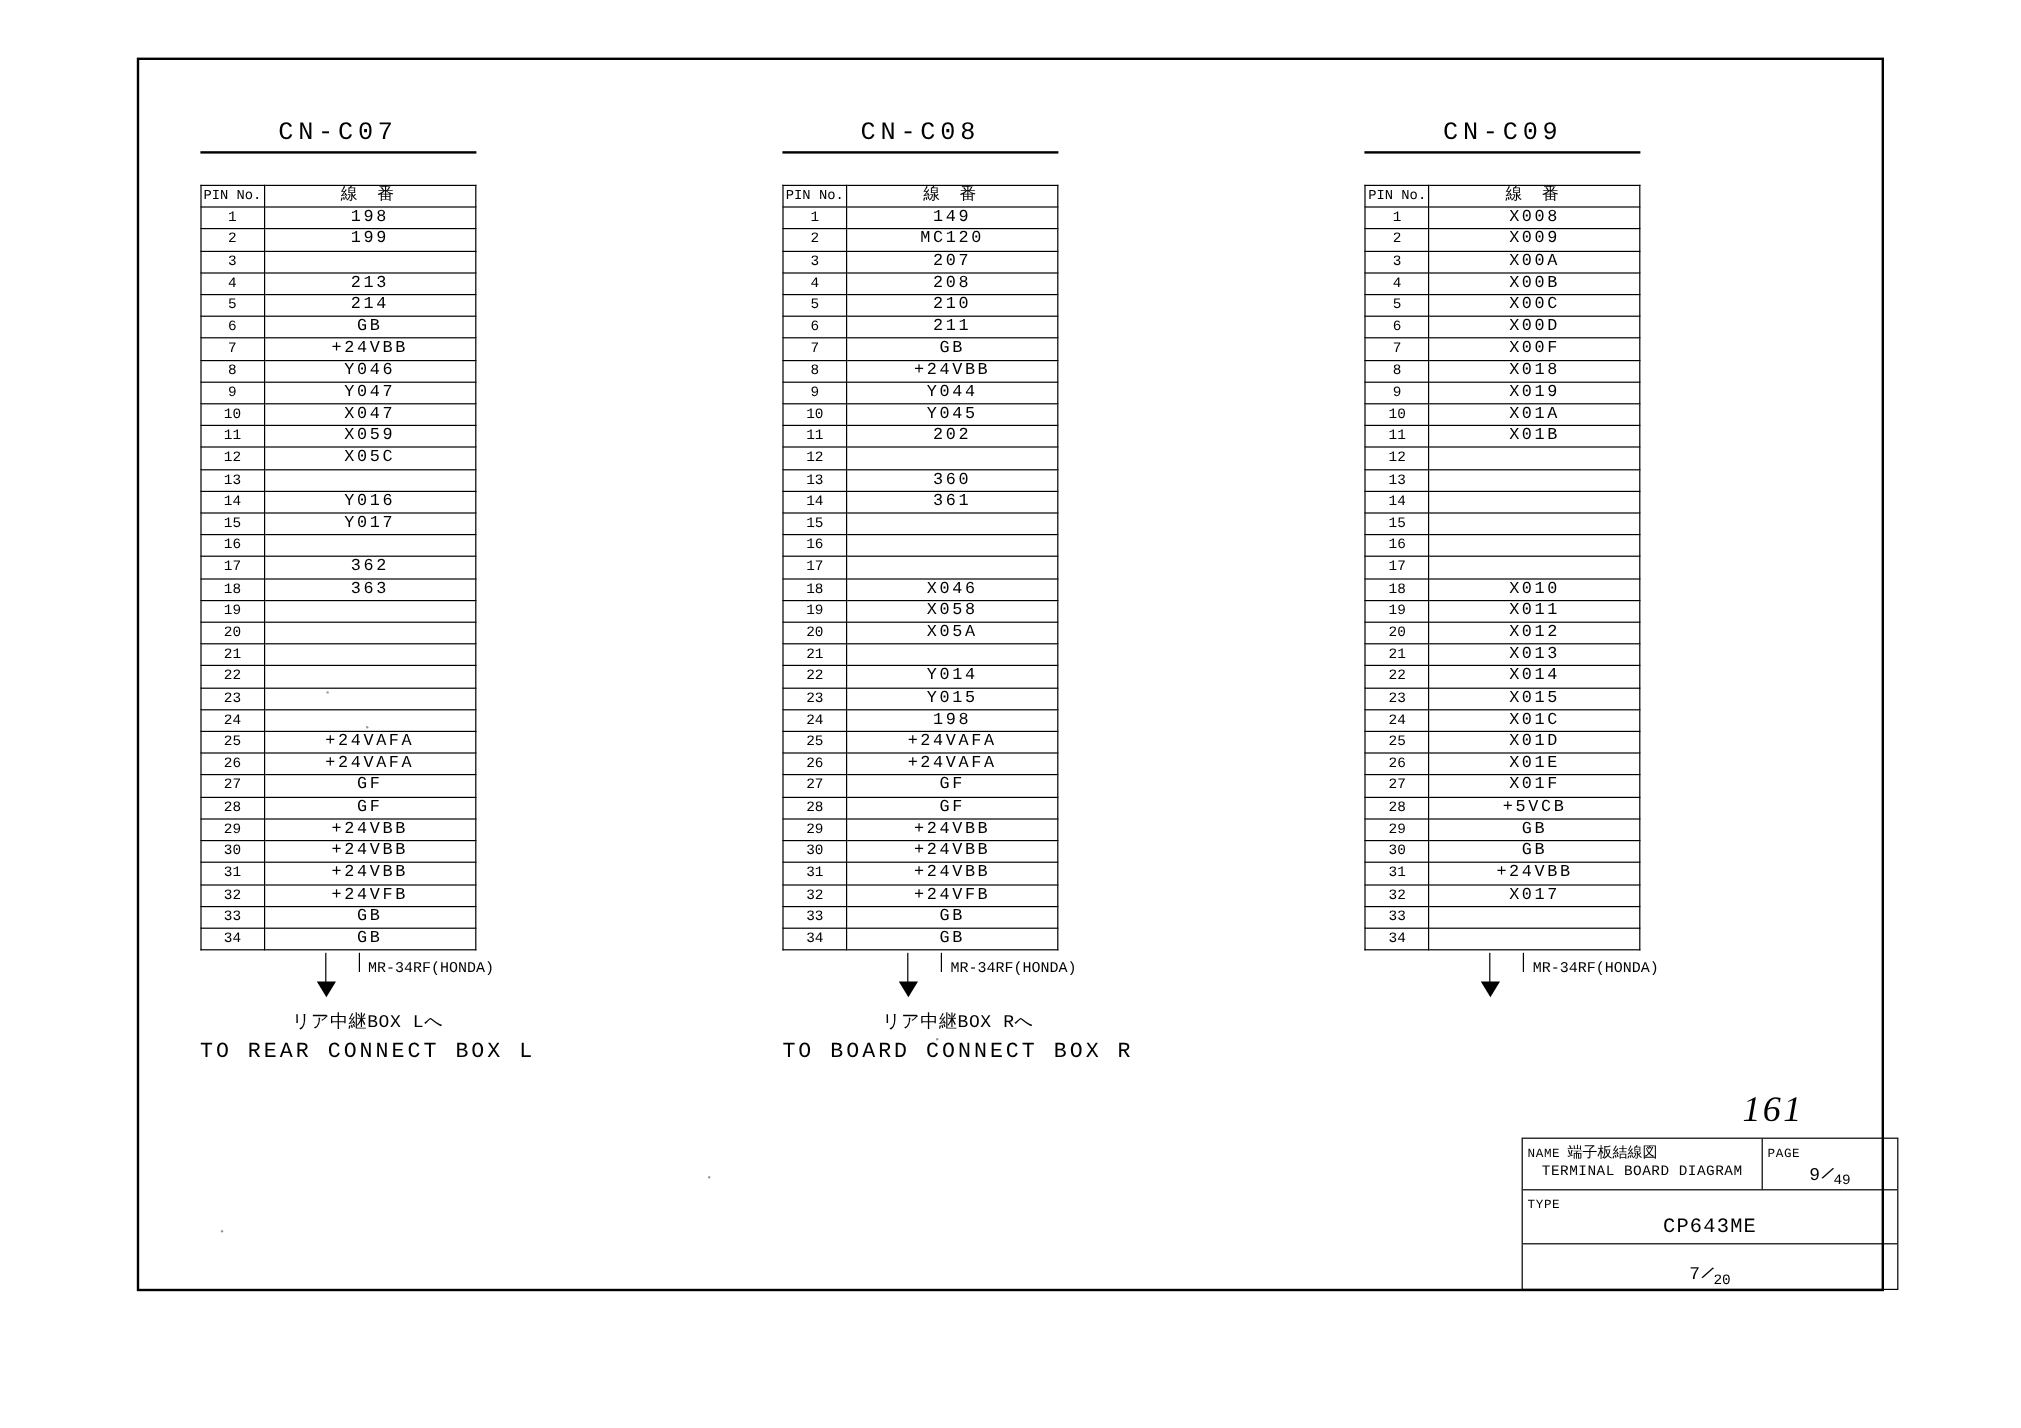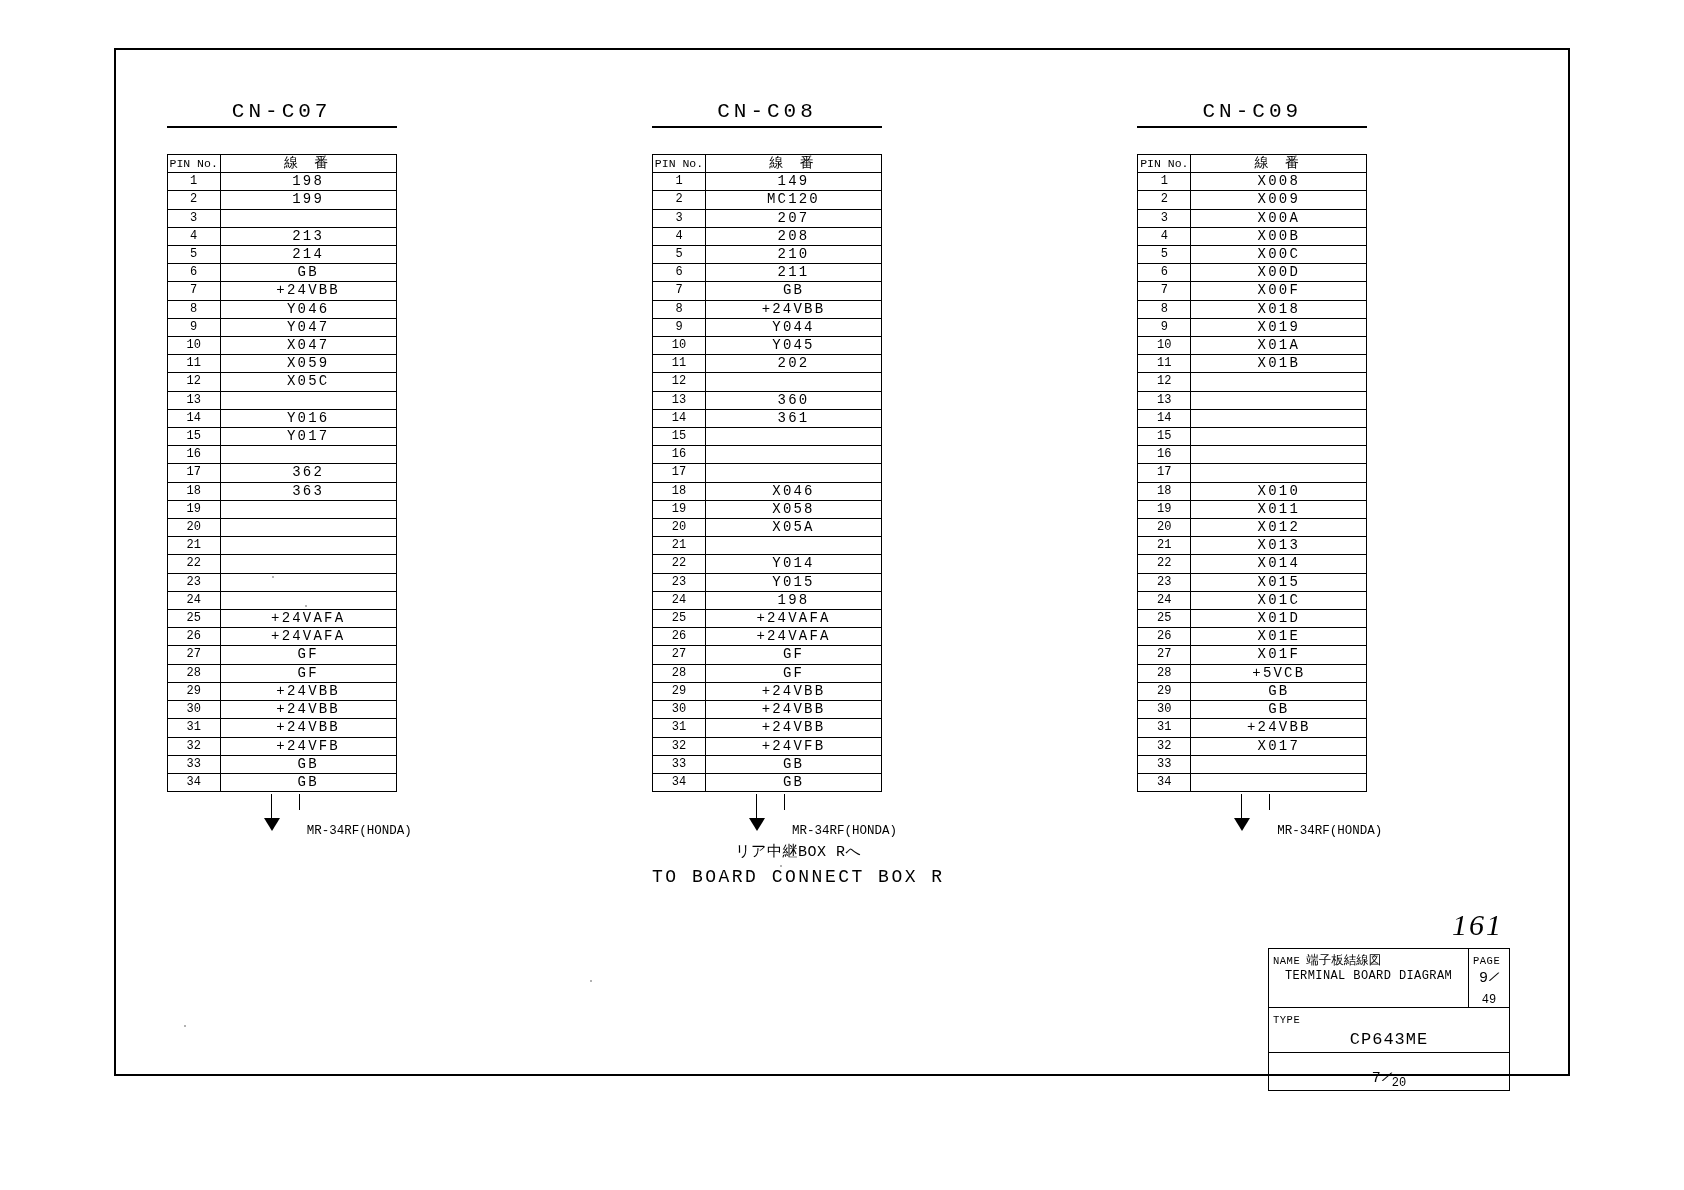--- a/index.html
+++ b/index.html
@@ -116,21 +116,20 @@
     border-left: 1.5px solid #000;
     height: 16px;
   }
   .arrow-label {
     position: absolute;
     left: 140px;
     top: 6px;
     font-family: "Liberation Mono", monospace;
     font-size: 12.5px;
     white-space: nowrap;
-    margin-top: 24px;
   }
   .dest {
     text-align: center;
     font-family: "Liberation Mono", monospace;
     margin-top: 2px;
   }
   .dest .jp {
     font-size: 15px;
     letter-spacing: 0.5px;
     white-space: nowrap;
@@ -140,21 +139,21 @@
     letter-spacing: 2.5px;
     margin-top: 6px;
     white-space: nowrap;
   }
 
   
   .title-block {
     position: absolute;
     left: 1268px;
     top: 948px;
-    width: 242px;
+    width: 314px;
     border: 1.5px solid #000;
     box-sizing: border-box;
     font-family: "Liberation Mono", monospace;
   }
   .tb-row {
     display: flex;
     border-bottom: 1.5px solid #000;
   }
   .tb-row:last-child { border-bottom: none; }
   .tb-left {
@@ -388,20 +387,24 @@
             <td class="c-wire">GB</td>
           </tr>
         </tbody>
     </table>
     <div class="arrow-area">
       <div class="arrow-line"></div>
       <div class="arrow-head"></div>
       <div class="arrow-line2"></div>
       <div class="arrow-label">MR-34RF(HONDA)</div>
     </div>
+    <div class="dest">
+      <div class="jp">リア中継BOX Lへ</div>
+      <div class="en">TO REAR CONNECT BOX L</div>
+    </div>
   </div>
 
   <div class="connector">
     <div class="conn-title">CN-C08</div>
     <table class="pin-table">
       <thead>
         <tr>
           <th class="h-pin">PIN No.</th>
           <th class="h-wire">線 番</th>
         </tr>

